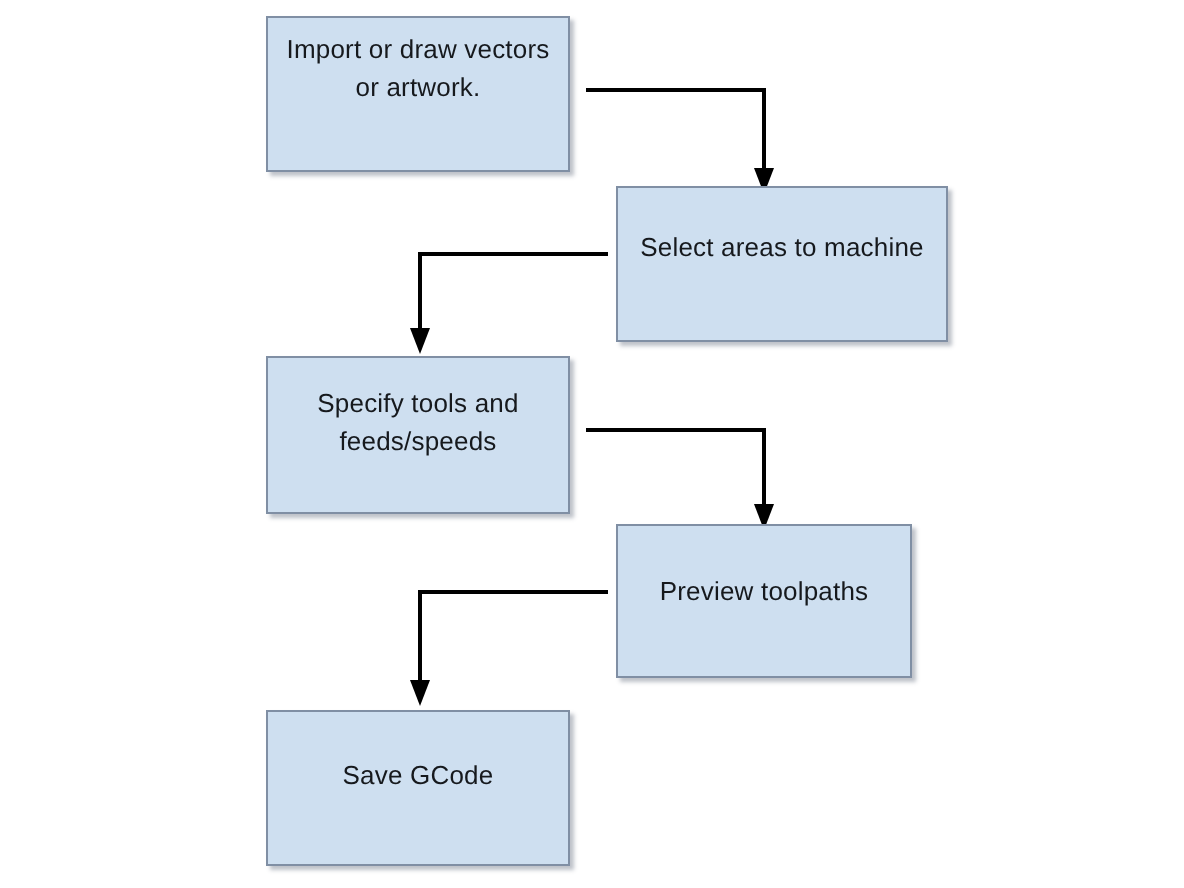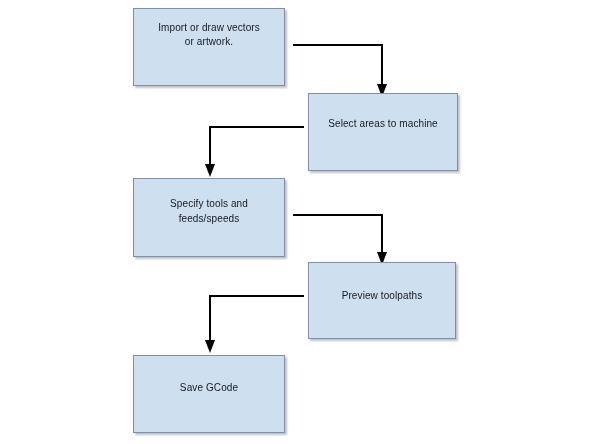--- a/index.html
+++ b/index.html
@@ -22,21 +22,21 @@
     position: absolute;
     box-sizing: border-box;
     background: #cedff0;
     border: 1px solid #808fa4;
     box-shadow: 2px 2px 2px rgba(110, 120, 135, 0.45);
     display: flex;
     align-items: center;
     justify-content: center;
   }
   .flow-box-label {
-    font-size: 10px;
+    font-size: 13px;
     line-height: 1.45;
     color: #16191d;
     text-align: center;
     white-space: pre-line;
     padding: 0 6px;
     letter-spacing: 0.1px;
   }
   
   .label-shift-1 { transform: translateY(-12px); }
   .label-shift-2 { transform: translateY(-8px); }
@@ -81,21 +81,21 @@
   <svg class="connector" style="left:205px; top:293px;" width="110" height="65" viewBox="0 0 110 65">
     <path d="M 99 3 L 5 3 L 5 48"></path>
     <polygon points="5,60 0,47 10,47"></polygon>
   </svg>
 
   <div class="flow-box" style="left:133px; top:8px; width:152px; height:78px;">
     <div class="flow-box-label label-shift-1">Import or draw vectors
 or artwork.</div>
   </div>
 
-  <div class="flow-box" style="left:308px; top:93px; width:150px; height:78px;">
+  <div class="flow-box" style="left:308px; top:93px; width:166px; height:78px;">
     <div class="flow-box-label label-shift-2">Select areas to machine</div>
   </div>
 
   <div class="flow-box" style="left:308px; top:262px; width:148px; height:77px;">
     <div class="flow-box-label label-shift-4">Preview toolpaths</div>
   </div>
 
   <div class="flow-box" style="left:133px; top:178px; width:152px; height:79px;">
     <div class="flow-box-label label-shift-3">Specify tools and feeds/speeds</div>
   </div>

